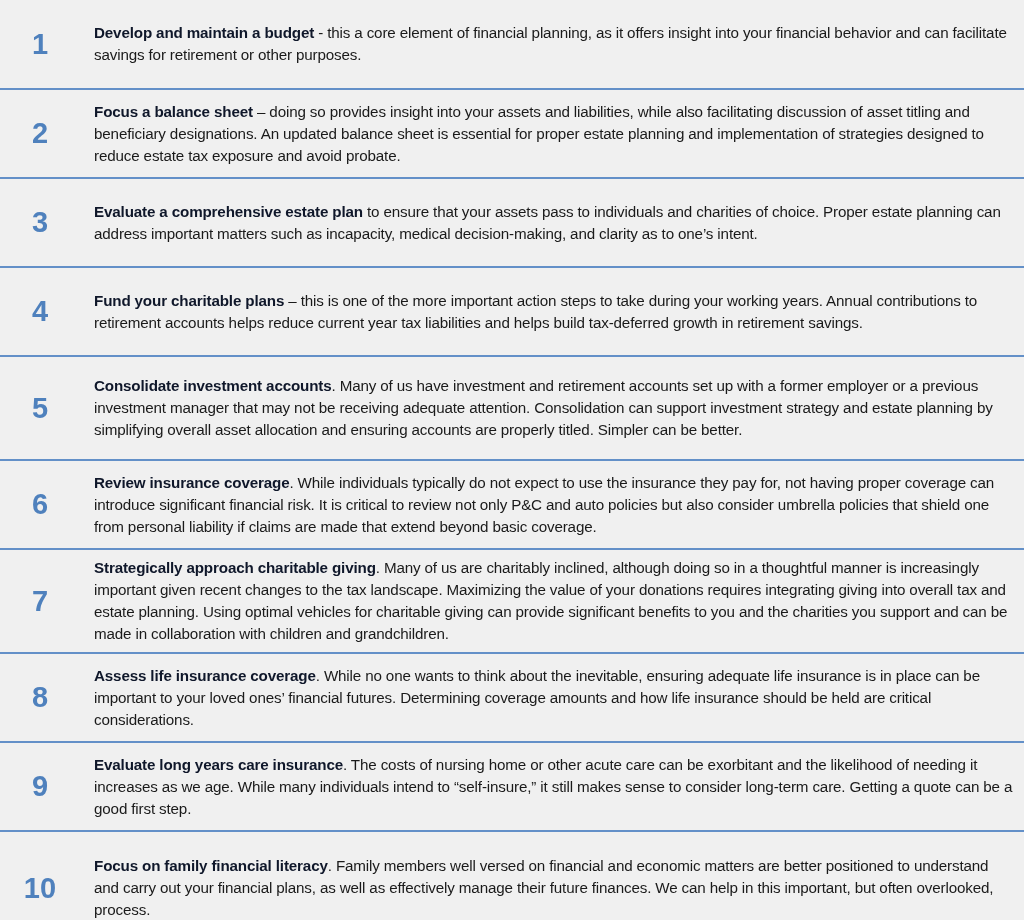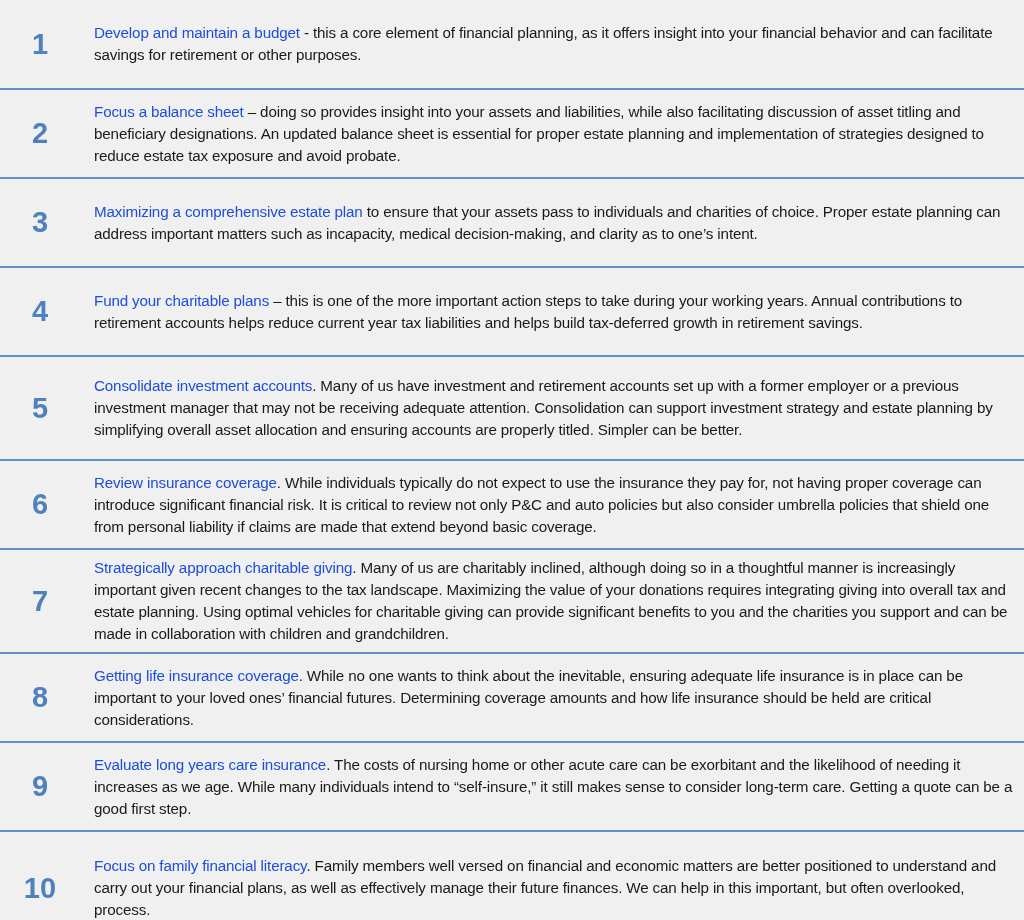--- a/index.html
+++ b/index.html
@@ -31,40 +31,40 @@
     padding-left: 0;
   }
   .body {
     flex: 1;
     padding-left: 14px;
     padding-right: 10px;
     font-size: 15.2px;
     line-height: 22px;
     letter-spacing: -0.15px;
   }
-  .body b { font-weight: normal; color: #1d4ed8; }
+  .body b { font-weight: bold; color: #0f172a; }
 </style>
 </head>
 <body>
 
 <div class="list">
 
   <div class="row" style="top:0;height:90px;">
     <div class="num">1</div>
     <div class="body"><b>Develop and maintain a budget</b><span> - this a core element of financial planning, as it offers insight into your financial behavior and can facilitate savings for retirement or other purposes.</span></div>
   </div>
 
   <div class="row" style="top:90px;height:89px;">
     <div class="num">2</div>
     <div class="body"><b>Focus a balance sheet</b><span> – doing so provides insight into your assets and liabilities, while also facilitating discussion of asset titling and beneficiary designations. An updated balance sheet is essential for proper estate planning and implementation of strategies designed to reduce estate tax exposure and avoid probate.</span></div>
   </div>
 
   <div class="row" style="top:179px;height:89px;">
     <div class="num">3</div>
-    <div class="body"><b>Maximizing a comprehensive estate plan</b><span> to ensure that your assets pass to individuals and charities of choice. Proper estate planning can address important matters such as incapacity, medical decision-making, and clarity as to one’s intent.</span></div>
+    <div class="body"><b>Evaluate a comprehensive estate plan</b><span> to ensure that your assets pass to individuals and charities of choice. Proper estate planning can address important matters such as incapacity, medical decision-making, and clarity as to one’s intent.</span></div>
   </div>
 
   <div class="row" style="top:268px;height:89px;">
     <div class="num">4</div>
     <div class="body"><b>Fund your charitable plans</b><span> – this is one of the more important action steps to take during your working years. Annual contributions to retirement accounts helps reduce current year tax liabilities and helps build tax-deferred growth in retirement savings.</span></div>
   </div>
 
   <div class="row" style="top:357px;height:104px;">
     <div class="num">5</div>
     <div class="body"><b>Consolidate investment accounts</b><span>. Many of us have investment and retirement accounts set up with a former employer or a previous investment manager that may not be receiving adequate attention. Consolidation can support investment strategy and estate planning by simplifying overall asset allocation and ensuring accounts are properly titled. Simpler can be better.</span></div>
@@ -75,21 +75,21 @@
     <div class="body"><b>Review insurance coverage</b><span>. While individuals typically do not expect to use the insurance they pay for, not having proper coverage can introduce significant financial risk. It is critical to review not only P&amp;C and auto policies but also consider umbrella policies that shield one from personal liability if claims are made that extend beyond basic coverage.</span></div>
   </div>
 
   <div class="row" style="top:550px;height:104px;">
     <div class="num">7</div>
     <div class="body"><b>Strategically approach charitable giving</b><span>. Many of us are charitably inclined, although doing so in a thoughtful manner is increasingly important given recent changes to the tax landscape. Maximizing the value of your donations requires integrating giving into overall tax and estate planning. Using optimal vehicles for charitable giving can provide significant benefits to you and the charities you support and can be made in collaboration with children and grandchildren.</span></div>
   </div>
 
   <div class="row" style="top:654px;height:89px;">
     <div class="num">8</div>
-    <div class="body"><b>Getting life insurance coverage</b><span>. While no one wants to think about the inevitable, ensuring adequate life insurance is in place can be important to your loved ones’ financial futures. Determining coverage amounts and how life insurance should be held are critical considerations.</span></div>
+    <div class="body"><b>Assess life insurance coverage</b><span>. While no one wants to think about the inevitable, ensuring adequate life insurance is in place can be important to your loved ones’ financial futures. Determining coverage amounts and how life insurance should be held are critical considerations.</span></div>
   </div>
 
   <div class="row" style="top:743px;height:89px;">
     <div class="num">9</div>
     <div class="body"><b>Evaluate long years care insurance</b><span>. The costs of nursing home or other acute care can be exorbitant and the likelihood of needing it increases as we age. While many individuals intend to “self-insure,” it still makes sense to consider long-term care. Getting a quote can be a good first step.</span></div>
   </div>
 
   <div class="row" style="top:832px;height:114px;">
     <div class="num">10</div>
     <div class="body"><b>Focus on family financial literacy</b><span>. Family members well versed on financial and economic matters are better positioned to understand and carry out your financial plans, as well as effectively manage their future finances. We can help in this important, but often overlooked, process.</span></div>

